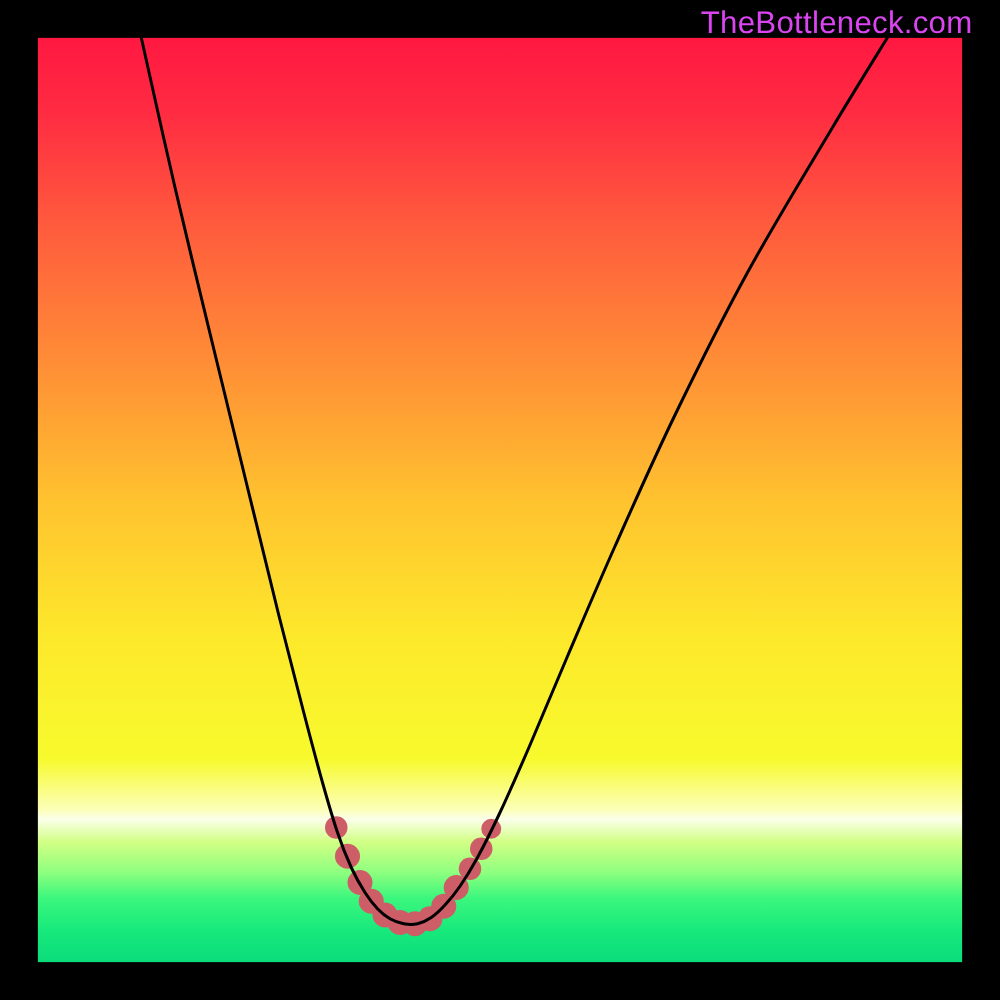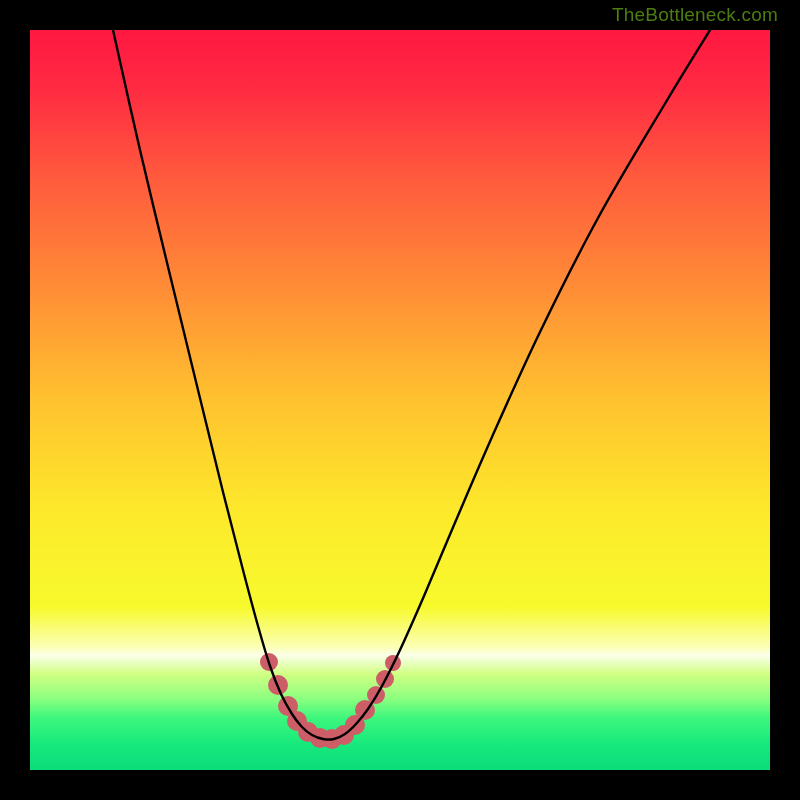--- a/index.html
+++ b/index.html
@@ -38,22 +38,22 @@
     position: absolute;
     left: 0;
     top: 0;
     width: 100%;
     height: 100%;
   }
   .watermark {
     position: absolute;
     top: 4px;
     right: 22px;
-    color: #4d7c0f;
-    font-size: 19px;
+    color: #d946ef;
+    font-size: 25px;
     font-weight: 500;
     letter-spacing: 0.2px;
   }
 </style>
 </head>
 <body>
 
 <div class="frame">
   <div class="plot">
     <svg class="gradient" viewBox="0 0 740 740" preserveAspectRatio="none">

